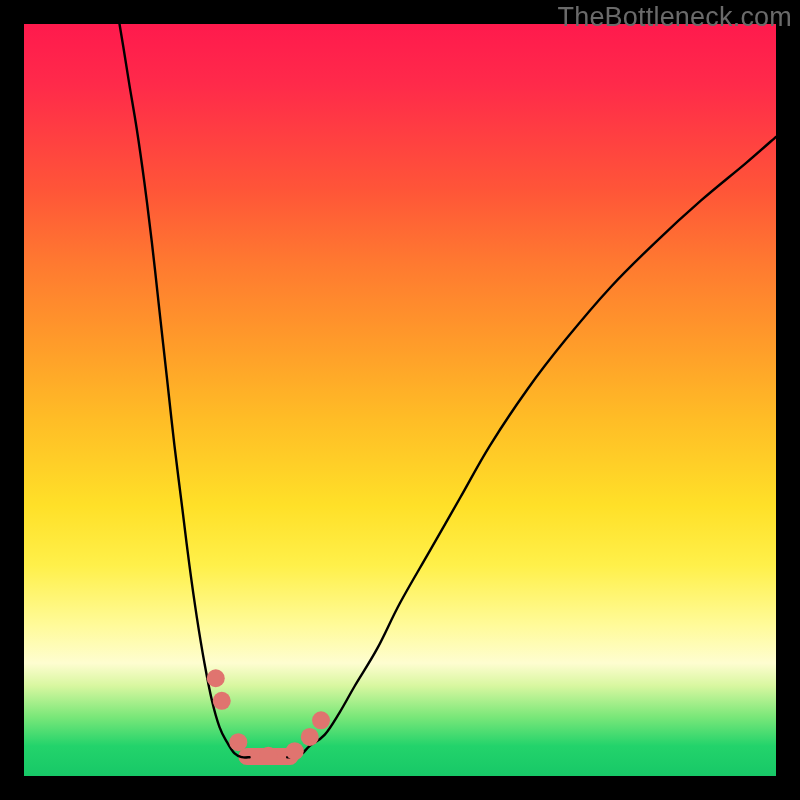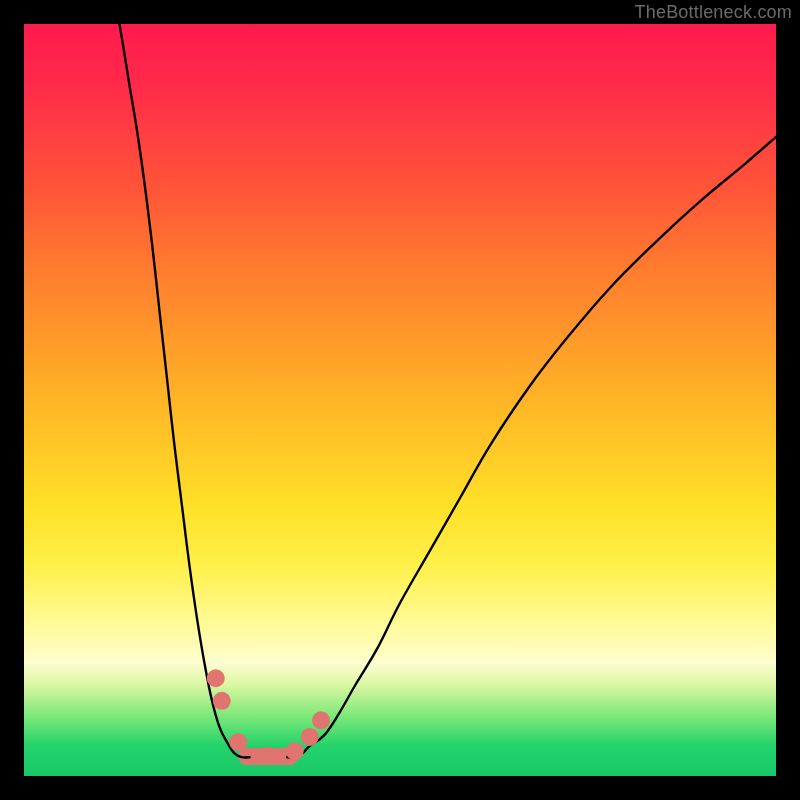--- a/index.html
+++ b/index.html
@@ -31,21 +31,21 @@
       #7de87a 92%,
       #23d36b 96%,
       #17c867 100%
     );
   }
   .watermark {
     position: absolute;
     top: 2px;
     right: 8px;
     font-family: Arial, Helvetica, sans-serif;
-    font-size: 18px;
+    font-size: 27px;
     color: #6a6a6a;
     letter-spacing: 0.2px;
     font-weight: 500;
   }
   svg.overlay {
     position: absolute;
     left: 24px;
     top: 24px;
     width: 752px;
     height: 752px;

